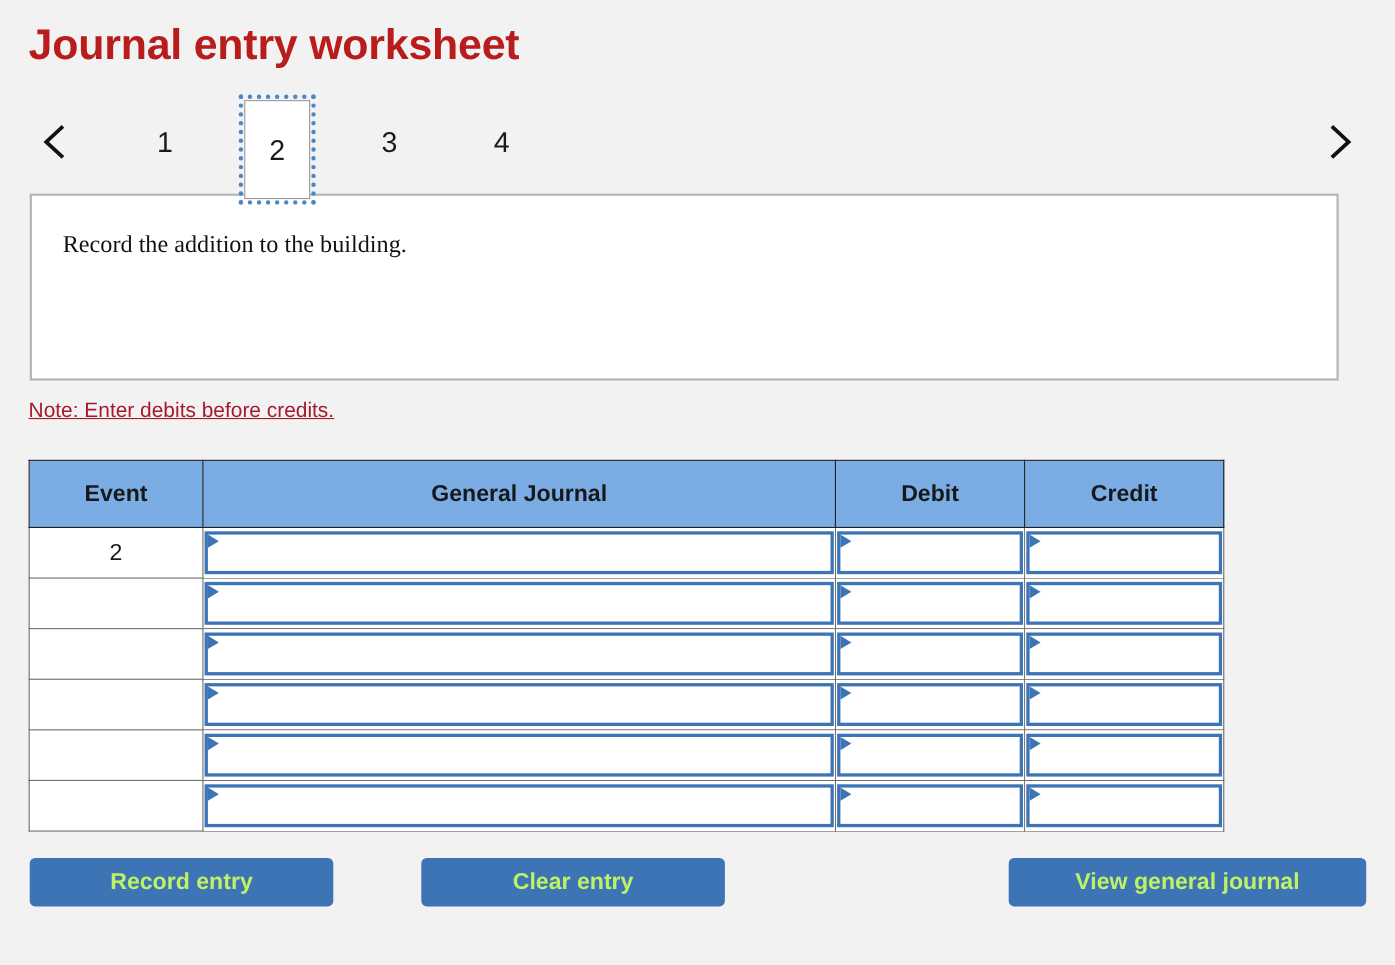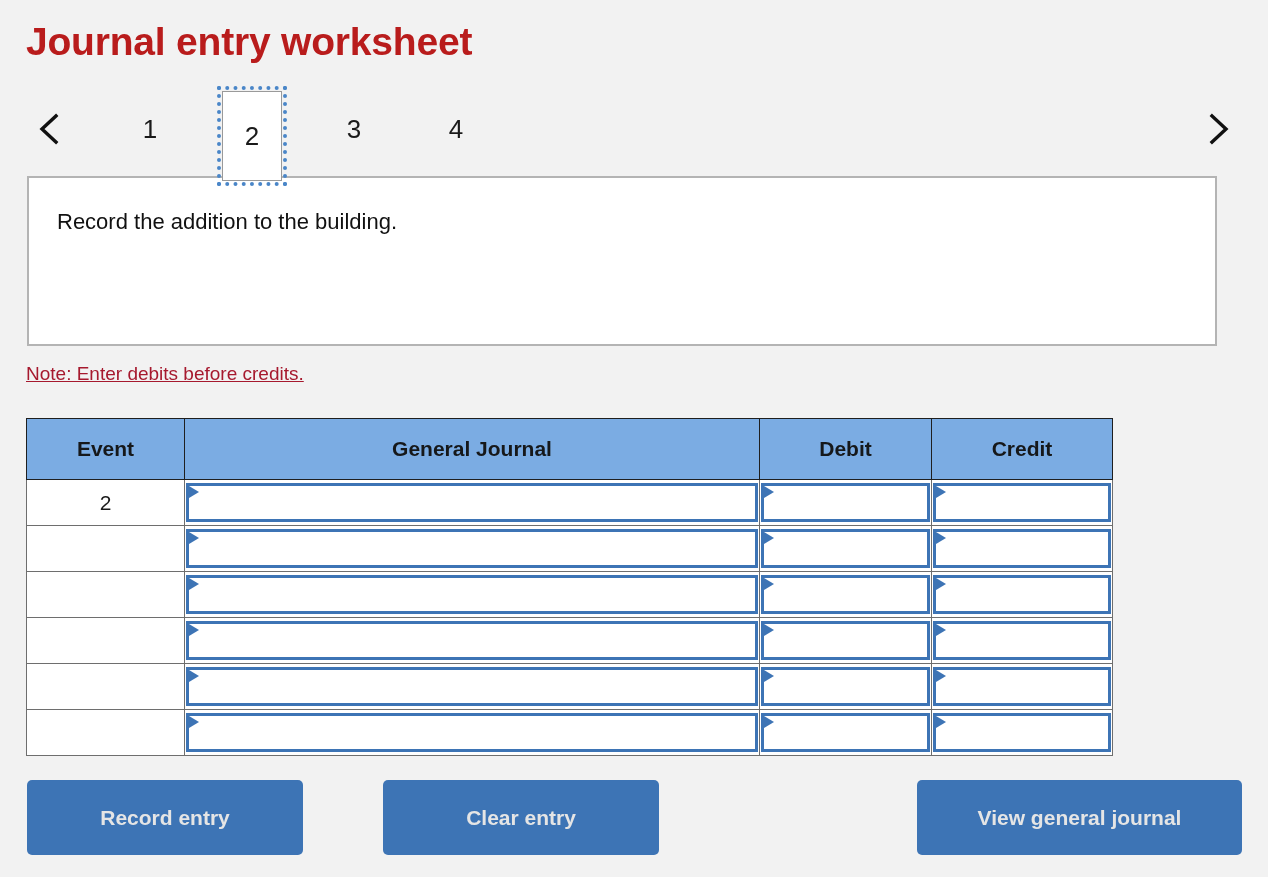--- a/index.html
+++ b/index.html
@@ -95,20 +95,21 @@
     box-sizing: border-box;
     z-index: 1;
   }
   .prompt-text {
     position: absolute;
     left: 28px;
     top: 31px;
     font-size: 22px;
     color: #111111;
     white-space: nowrap;
+    font-family: Liberation Serif, serif;
   }
 
   
   .note {
     position: absolute;
     left: 26px;
     top: 363px;
     font-size: 19px;
     color: #a6192e;
     white-space: nowrap;
@@ -174,25 +175,25 @@
     width: 0;
     height: 0;
     border-top: 6px solid transparent;
     border-bottom: 6px solid transparent;
     border-left: 10px solid #3d74b5;
   }
 
   
   .btn {
     position: absolute;
-    height: 75px;
+    height: 44px;
     background: #3d74b5;
     border: none;
     border-radius: 5px;
-    color: #e5e5e5;
+    color: #bef264;
     font-family: "Liberation Sans", "DejaVu Sans", sans-serif;
     font-size: 21px;
     font-weight: bold;
     cursor: pointer;
     padding: 0;
   }
   .btn-record { left: 27px;  top: 780px; width: 276px; }
   .btn-clear  { left: 383px; top: 780px; width: 276px; }
   .btn-view   { left: 917px; top: 780px; width: 325px; }
 </style>

